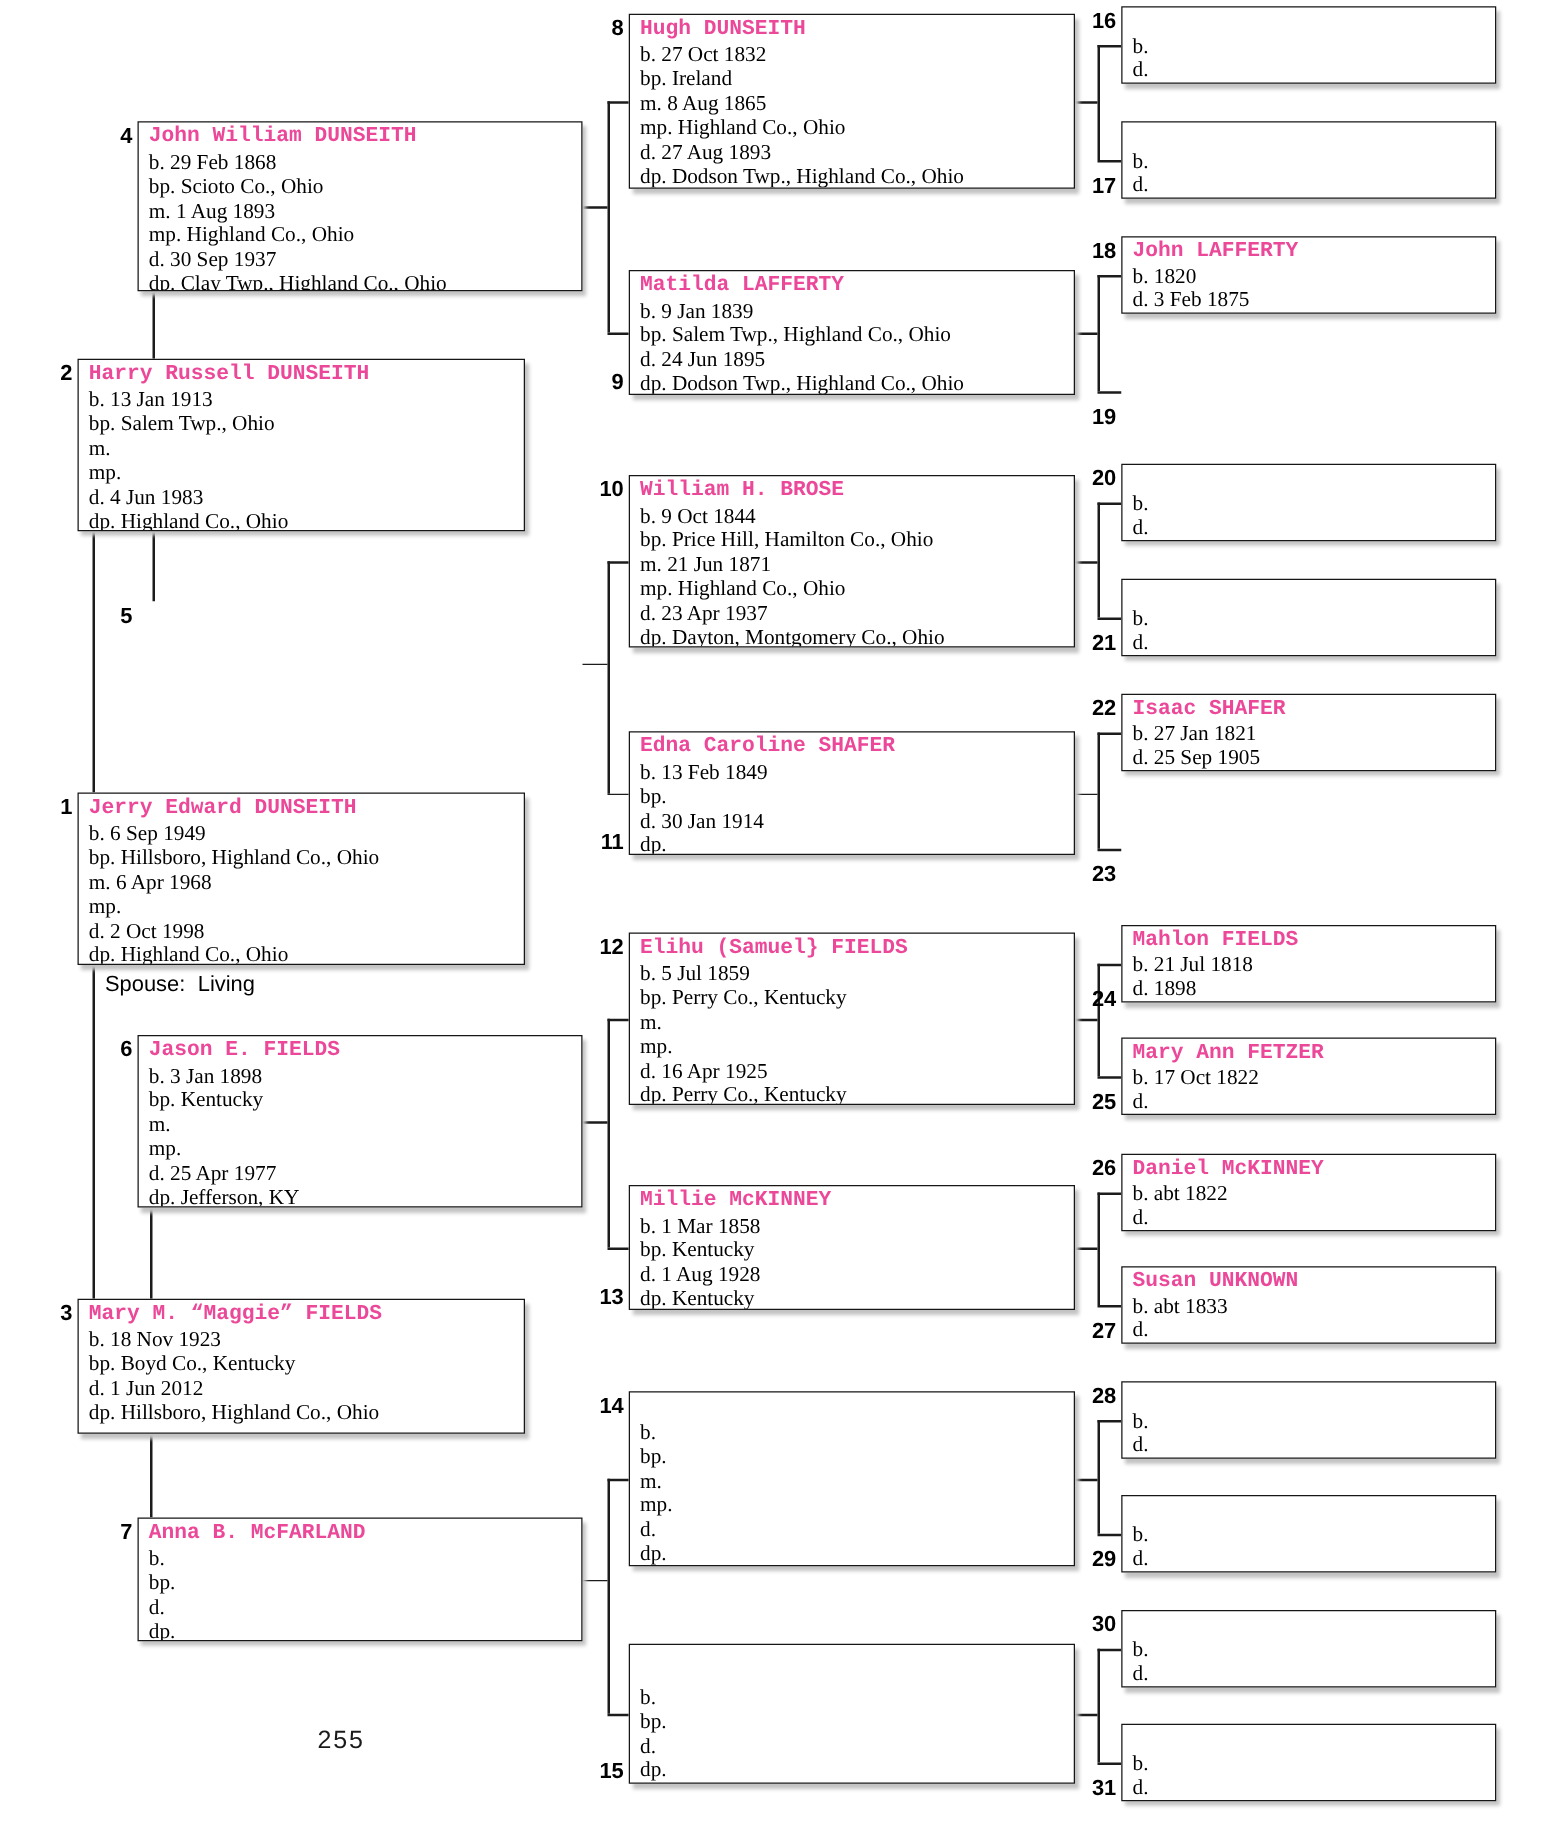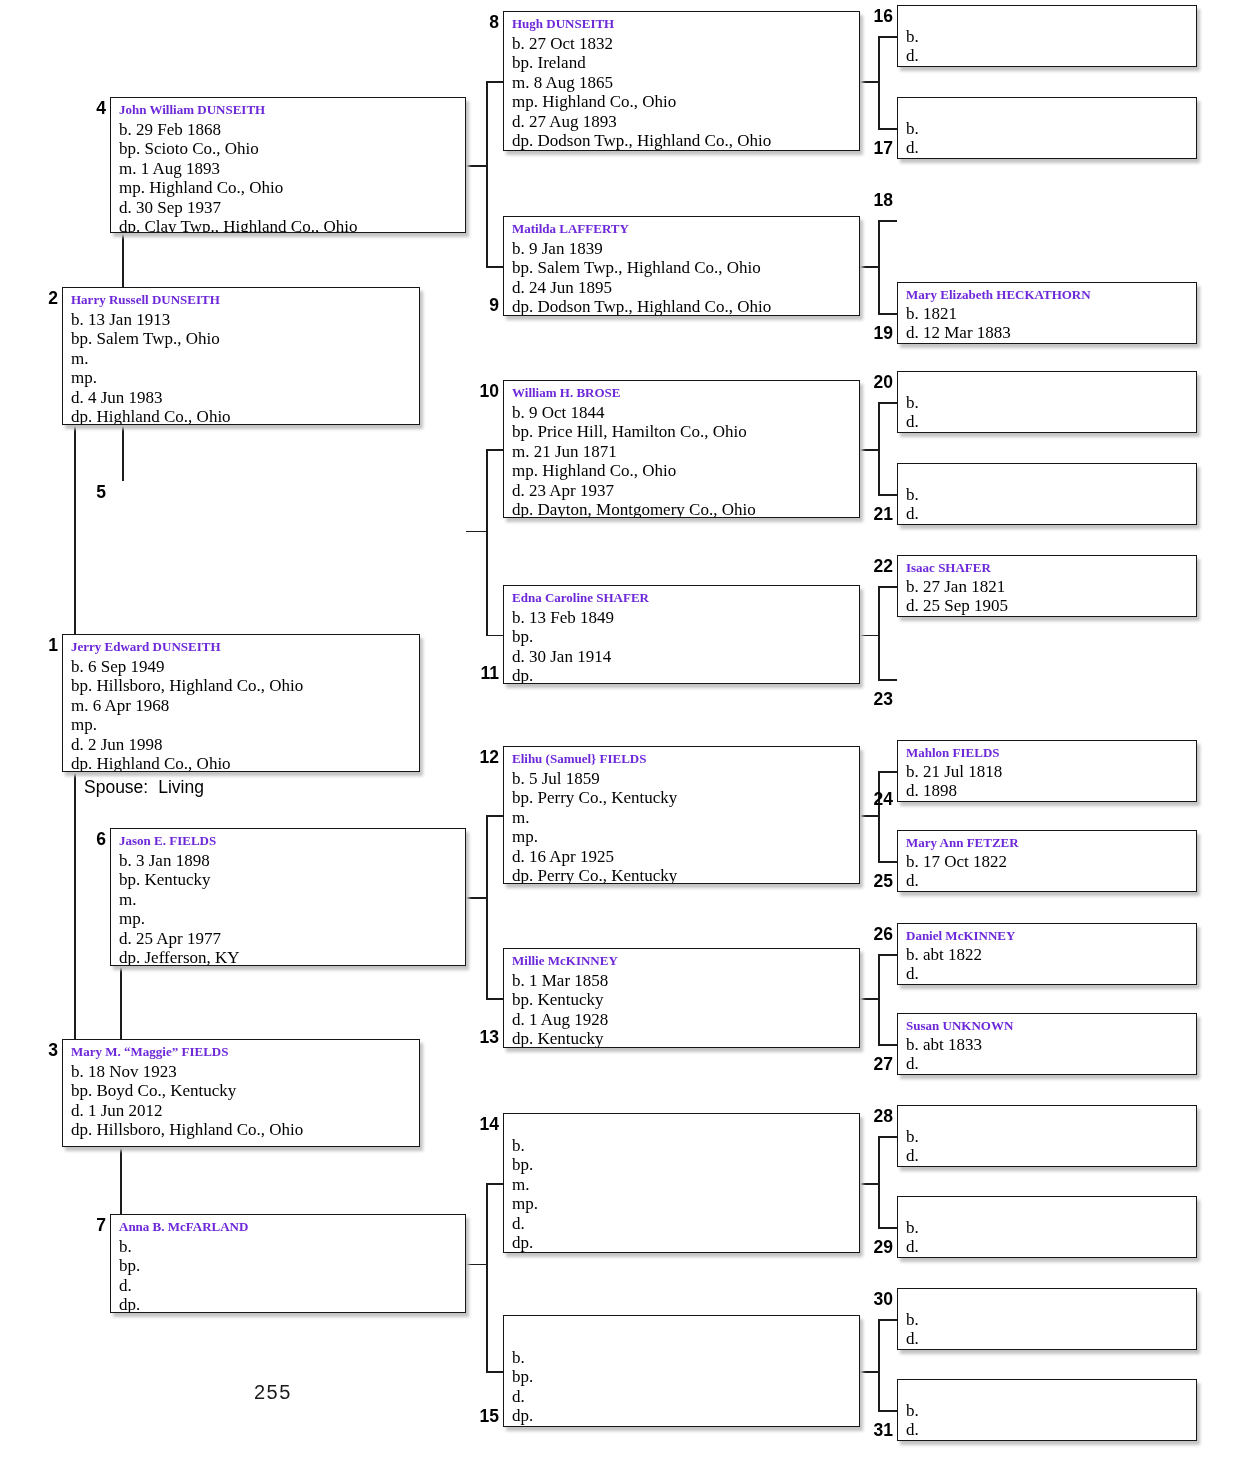--- a/index.html
+++ b/index.html
@@ -1,22 +1,22 @@
 <!DOCTYPE html>
 <html><head>
 <meta charset="utf-8">
 <style>
   html,body{margin:0;padding:0;background:#fff;}
   #chart{position:relative;width:1244px;height:1457px;background:#fff;
          font-family:"Liberation Sans",sans-serif;overflow:hidden;}
   .pbox{position:absolute;background:#fff;border:1.5px solid #161616;
         box-shadow:3px 4px 3px #c3c3c3;box-sizing:border-box;
         padding:2px 6px 0 8px;z-index:2;overflow:hidden;}
-  .pname{font-family:Liberation Serif, serif;font-weight:bold;font-size:13px;
-         line-height:19.5px;min-height:19.5px;color:#6d28d9;white-space:nowrap;}
+  .pname{font-family:Liberation Mono, monospace;font-weight:bold;font-size:17px;
+         line-height:19.5px;min-height:19.5px;color:#ec4899;white-space:nowrap;}
   .pline{font-family:"Liberation Serif",serif;font-size:17px;line-height:19.5px;
          color:#000;white-space:nowrap;}
   .small .pname{line-height:19px;min-height:19px;}
   .small .pline{line-height:19px;}
   .pnum{position:absolute;font-family:"Liberation Sans",sans-serif;font-weight:bold;
         font-size:17.5px;color:#000;text-align:right;width:30px;z-index:3;}
   .cline{position:absolute;background:#1c1c1c;z-index:1;}
   .spouse-note{position:absolute;left:84px;top:777px;font-size:17.5px;color:#000;
                font-family:"Liberation Sans",sans-serif;}
   .spouse-note .spouse-val{margin-left:10px;}
@@ -84,21 +84,21 @@
     <div class="cline" style="left: 860px; top: 1371px; width: 18px; height: 1.5px;"></div>
     <div class="cline" style="left: 878px; top: 1319px; width: 1.5px; height: 91px;"></div>
     <div class="cline" style="left: 878px; top: 1319px; width: 19px; height: 1.5px;"></div>
     <div class="cline" style="left: 878px; top: 1410px; width: 19px; height: 1.5px;"></div>
     <div class="pbox" style="left: 62px; top: 634px; width: 358px; height: 138px;">
       <div class="pname">Jerry Edward DUNSEITH</div>
       <div class="pline">b. 6 Sep 1949</div>
       <div class="pline">bp. Hillsboro, Highland Co., Ohio</div>
       <div class="pline">m. 6 Apr 1968</div>
       <div class="pline">mp.</div>
-      <div class="pline">d. 2 Jun 1998</div>
+      <div class="pline">d. 2 Oct 1998</div>
       <div class="pline">dp. Highland Co., Ohio</div>
     </div>
     <div class="pnum" style="left: 28px; top: 635px;">1</div>
     <div class="pbox" style="left: 62px; top: 287px; width: 358px; height: 138px;">
       <div class="pname">Harry Russell DUNSEITH</div>
       <div class="pline">b. 13 Jan 1913</div>
       <div class="pline">bp. Salem Twp., Ohio</div>
       <div class="pline">m.</div>
       <div class="pline">mp.</div>
       <div class="pline">d. 4 Jun 1983</div>
@@ -219,26 +219,26 @@
       <div class="pline">b.</div>
       <div class="pline">d.</div>
     </div>
     <div class="pnum" style="left: 863px; top: 6px;">16</div>
     <div class="pbox small" style="left: 897px; top: 97px; width: 300px; height: 62px;">
       <div class="pname"></div>
       <div class="pline">b.</div>
       <div class="pline">d.</div>
     </div>
     <div class="pnum" style="left: 863px; top: 138px;">17</div>
+    <div class="pbox small" style="left: 897px; top: 189px; width: 300px; height: 62px;">
+      <div class="pname">John LAFFERTY</div>
+      <div class="pline">b. 1820</div>
+      <div class="pline">d. 3 Feb 1875</div>
+    </div>
     <div class="pnum" style="left: 863px; top: 190px;">18</div>
-    <div class="pbox small" style="left: 897px; top: 282px; width: 300px; height: 62px;">
-      <div class="pname">Mary Elizabeth HECKATHORN</div>
-      <div class="pline">b. 1821</div>
-      <div class="pline">d. 12 Mar 1883</div>
-    </div>
     <div class="pnum" style="left: 863px; top: 323px;">19</div>
     <div class="pbox small" style="left: 897px; top: 371px; width: 300px; height: 62px;">
       <div class="pname"></div>
       <div class="pline">b.</div>
       <div class="pline">d.</div>
     </div>
     <div class="pnum" style="left: 863px; top: 372px;">20</div>
     <div class="pbox small" style="left: 897px; top: 463px; width: 300px; height: 62px;">
       <div class="pname"></div>
       <div class="pline">b.</div>

